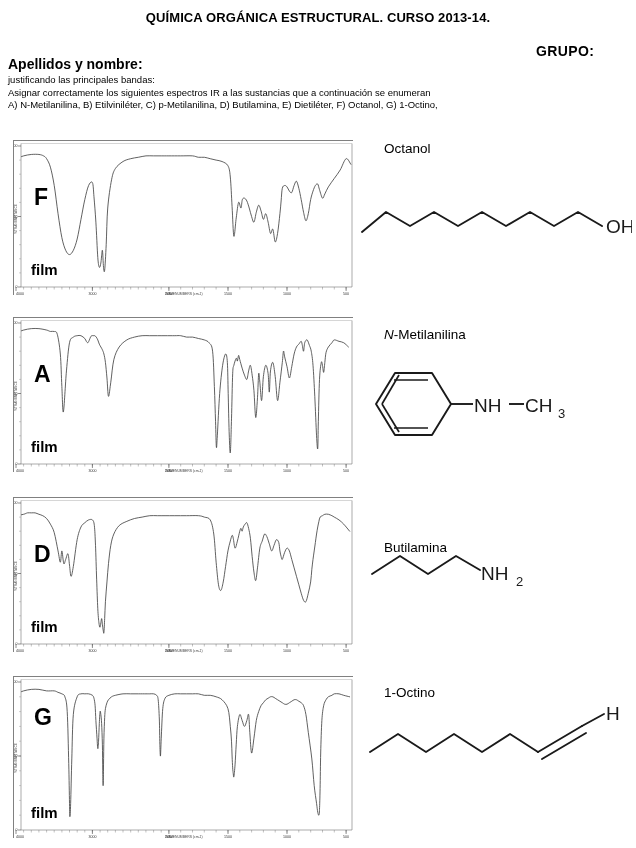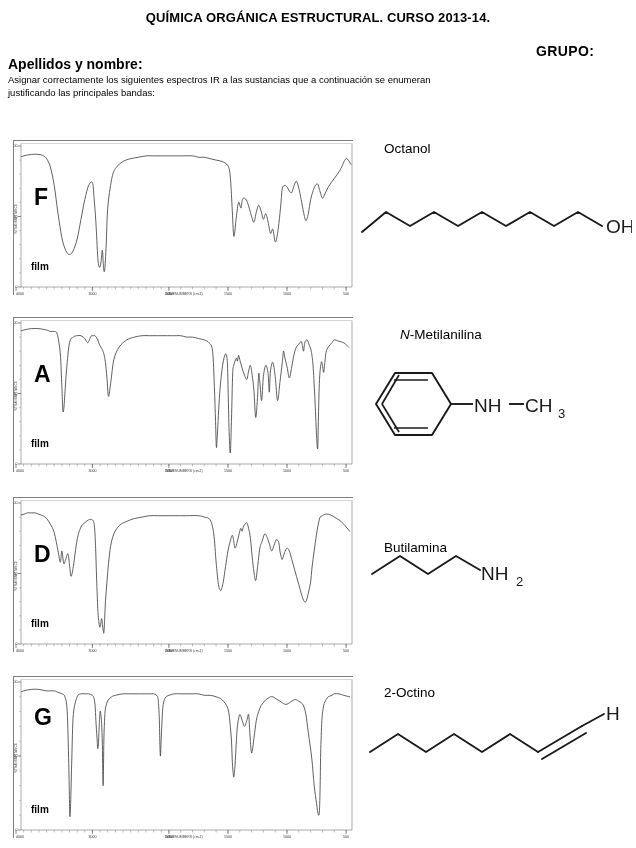--- a/index.html
+++ b/index.html
@@ -39,21 +39,21 @@
   }
   .chart-frame svg { display: block; }
 
   .letter-tag {
     position: absolute;
     font-size: 23px; font-weight: bold; line-height: 1;
     font-family: "Liberation Sans", sans-serif;
   }
   .film-tag {
     position: absolute;
-    font-size: 10px; font-weight: bold; line-height: 1;
+    font-size: 15px; font-weight: bold; line-height: 1;
   }
 
   
   .struct-name {
     position: absolute;
     font-size: 13.5px; font-weight: 500; margin-left: 16px;
   }
   .struct-name .it { font-style: italic; }
   .struct-wrap { position: absolute; }
   .struct-wrap svg { display: block; }
@@ -61,22 +61,23 @@
 </head>
 <body>
 
 <div class="page">
 
   <div class="doc-title">QUÍMICA ORGÁNICA ESTRUCTURAL. CURSO 2013-14.</div>
   <div class="name-line">Apellidos y nombre:</div>
   <div class="group-line">GRUPO:</div>
 
   <div class="instructions">
+    <div>justificando las principales bandas:</div>
     <div>Asignar correctamente los siguientes espectros IR a las sustancias que a continuación se enumeran</div>
-    <div>justificando las principales bandas:</div>
+    <div> A) N-Metilanilina, B) Etilviniléter, C) p-Metilanilina, D) Butilamina, E) Dietiléter,  F) Octanol, G) 1-Octino,</div>
   </div>
 
   <div id="spectra-host">
       <div class="chart-frame" style="left: 13px; top: 140px; width: 340px; height: 155px;">
         <svg width="340" height="155" viewBox="0 0 340 155">
        <rect x="0" y="0" width="340" height="155" fill="#ffffff"></rect>
        <line x1="7" y1="2.5" x2="7" y2="146" stroke="#888" stroke-width="0.7"></line>
        <line x1="7" y1="146" x2="338" y2="146" stroke="#888" stroke-width="0.7"></line>
        <line x1="338" y1="2.5" x2="338" y2="146" stroke="#888" stroke-width="0.7"></line>
        <line x1="7" y1="2.5" x2="338" y2="2.5" stroke="#bbb" stroke-width="0.6"></line>
@@ -391,21 +392,21 @@
       <div class="film-tag" style="left: 31px; top: 805px;">film</div>
     </div>
   <div id="structures-host">
       <div class="struct-name" style="left: 368px; top: 141px;">Octanol</div>
       <div class="struct-wrap" style="left: 360px; top: 192px;">
         <svg width="272" height="52" viewBox="0 0 272 52">
           <polyline points="2,40 26,20 50,34 74,20 98,34 122,20 146,34 170,20 194,34 218,20 242,34" fill="none" stroke="#1a1a1a" stroke-width="1.9" stroke-linejoin="round" stroke-linecap="round"></polyline>
    <text x="246" y="41" font-size="19" fill="#1a1a1a" font-family="Liberation Sans, sans-serif">OH</text>
         </svg>
       </div>
-      <div class="struct-name" style="left: 384px; top: 327px;"><span class="it">N</span>-Metilanilina</div>
+      <div class="struct-name" style="left: 368px; top: 327px;"><span class="it">N</span>-Metilanilina</div>
       <div class="struct-wrap" style="left: 368px; top: 365px;">
         <svg width="264" height="78" viewBox="0 0 264 78">
           <polygon points="8,39 27,8 64,8 83,39 64,70 27,70" fill="none" stroke="#1a1a1a" stroke-width="1.9" stroke-linejoin="round"></polygon>
    <line x1="26" y1="15" x2="60" y2="15" stroke="#1a1a1a" stroke-width="1.7"></line>
    <line x1="14" y1="39" x2="31" y2="10" stroke="#1a1a1a" stroke-width="1.7"></line>
    <line x1="14" y1="39" x2="31" y2="67" stroke="#1a1a1a" stroke-width="1.7"></line>
    <line x1="26" y1="63" x2="60" y2="63" stroke="#1a1a1a" stroke-width="1.7"></line>
    <line x1="83" y1="39" x2="105" y2="39" stroke="#1a1a1a" stroke-width="1.9"></line>
    <text x="106" y="47" font-size="19" fill="#1a1a1a" font-family="Liberation Sans, sans-serif">NH</text>
    <line x1="141" y1="39" x2="156" y2="39" stroke="#1a1a1a" stroke-width="1.9"></line>
@@ -414,21 +415,21 @@
         </svg>
       </div>
       <div class="struct-name" style="left: 368px; top: 540px;">Butilamina</div>
       <div class="struct-wrap" style="left: 368px; top: 540px;">
         <svg width="200" height="50" viewBox="0 0 200 50">
           <polyline points="4,34 32,16 60,34 88,16 112,30" fill="none" stroke="#1a1a1a" stroke-width="1.9" stroke-linejoin="round" stroke-linecap="round"></polyline>
    <text x="113" y="40" font-size="19" fill="#1a1a1a" font-family="Liberation Sans, sans-serif">NH</text>
    <text x="148" y="46" font-size="13" fill="#1a1a1a" font-family="Liberation Sans, sans-serif">2</text>
         </svg>
       </div>
-      <div class="struct-name" style="left: 368px; top: 685px;">2-Octino</div>
+      <div class="struct-name" style="left: 368px; top: 685px;">1-Octino</div>
       <div class="struct-wrap" style="left: 360px; top: 700px;">
         <svg width="272" height="70" viewBox="0 0 272 70">
           <polyline points="10,52 38,34 66,52 94,34 122,52 150,34 178,52" fill="none" stroke="#1a1a1a" stroke-width="1.9" stroke-linejoin="round" stroke-linecap="round"></polyline>
    <line x1="178" y1="52" x2="222" y2="26" stroke="#1a1a1a" stroke-width="1.9" stroke-linecap="round"></line>
    <line x1="182" y1="59" x2="226" y2="33" stroke="#1a1a1a" stroke-width="1.9" stroke-linecap="round"></line>
    <line x1="222" y1="26" x2="244" y2="14" stroke="#1a1a1a" stroke-width="1.9" stroke-linecap="round"></line>
    <text x="246" y="20" font-size="19" fill="#1a1a1a" font-family="Liberation Sans, sans-serif">H</text>
         </svg>
       </div>
     </div>

